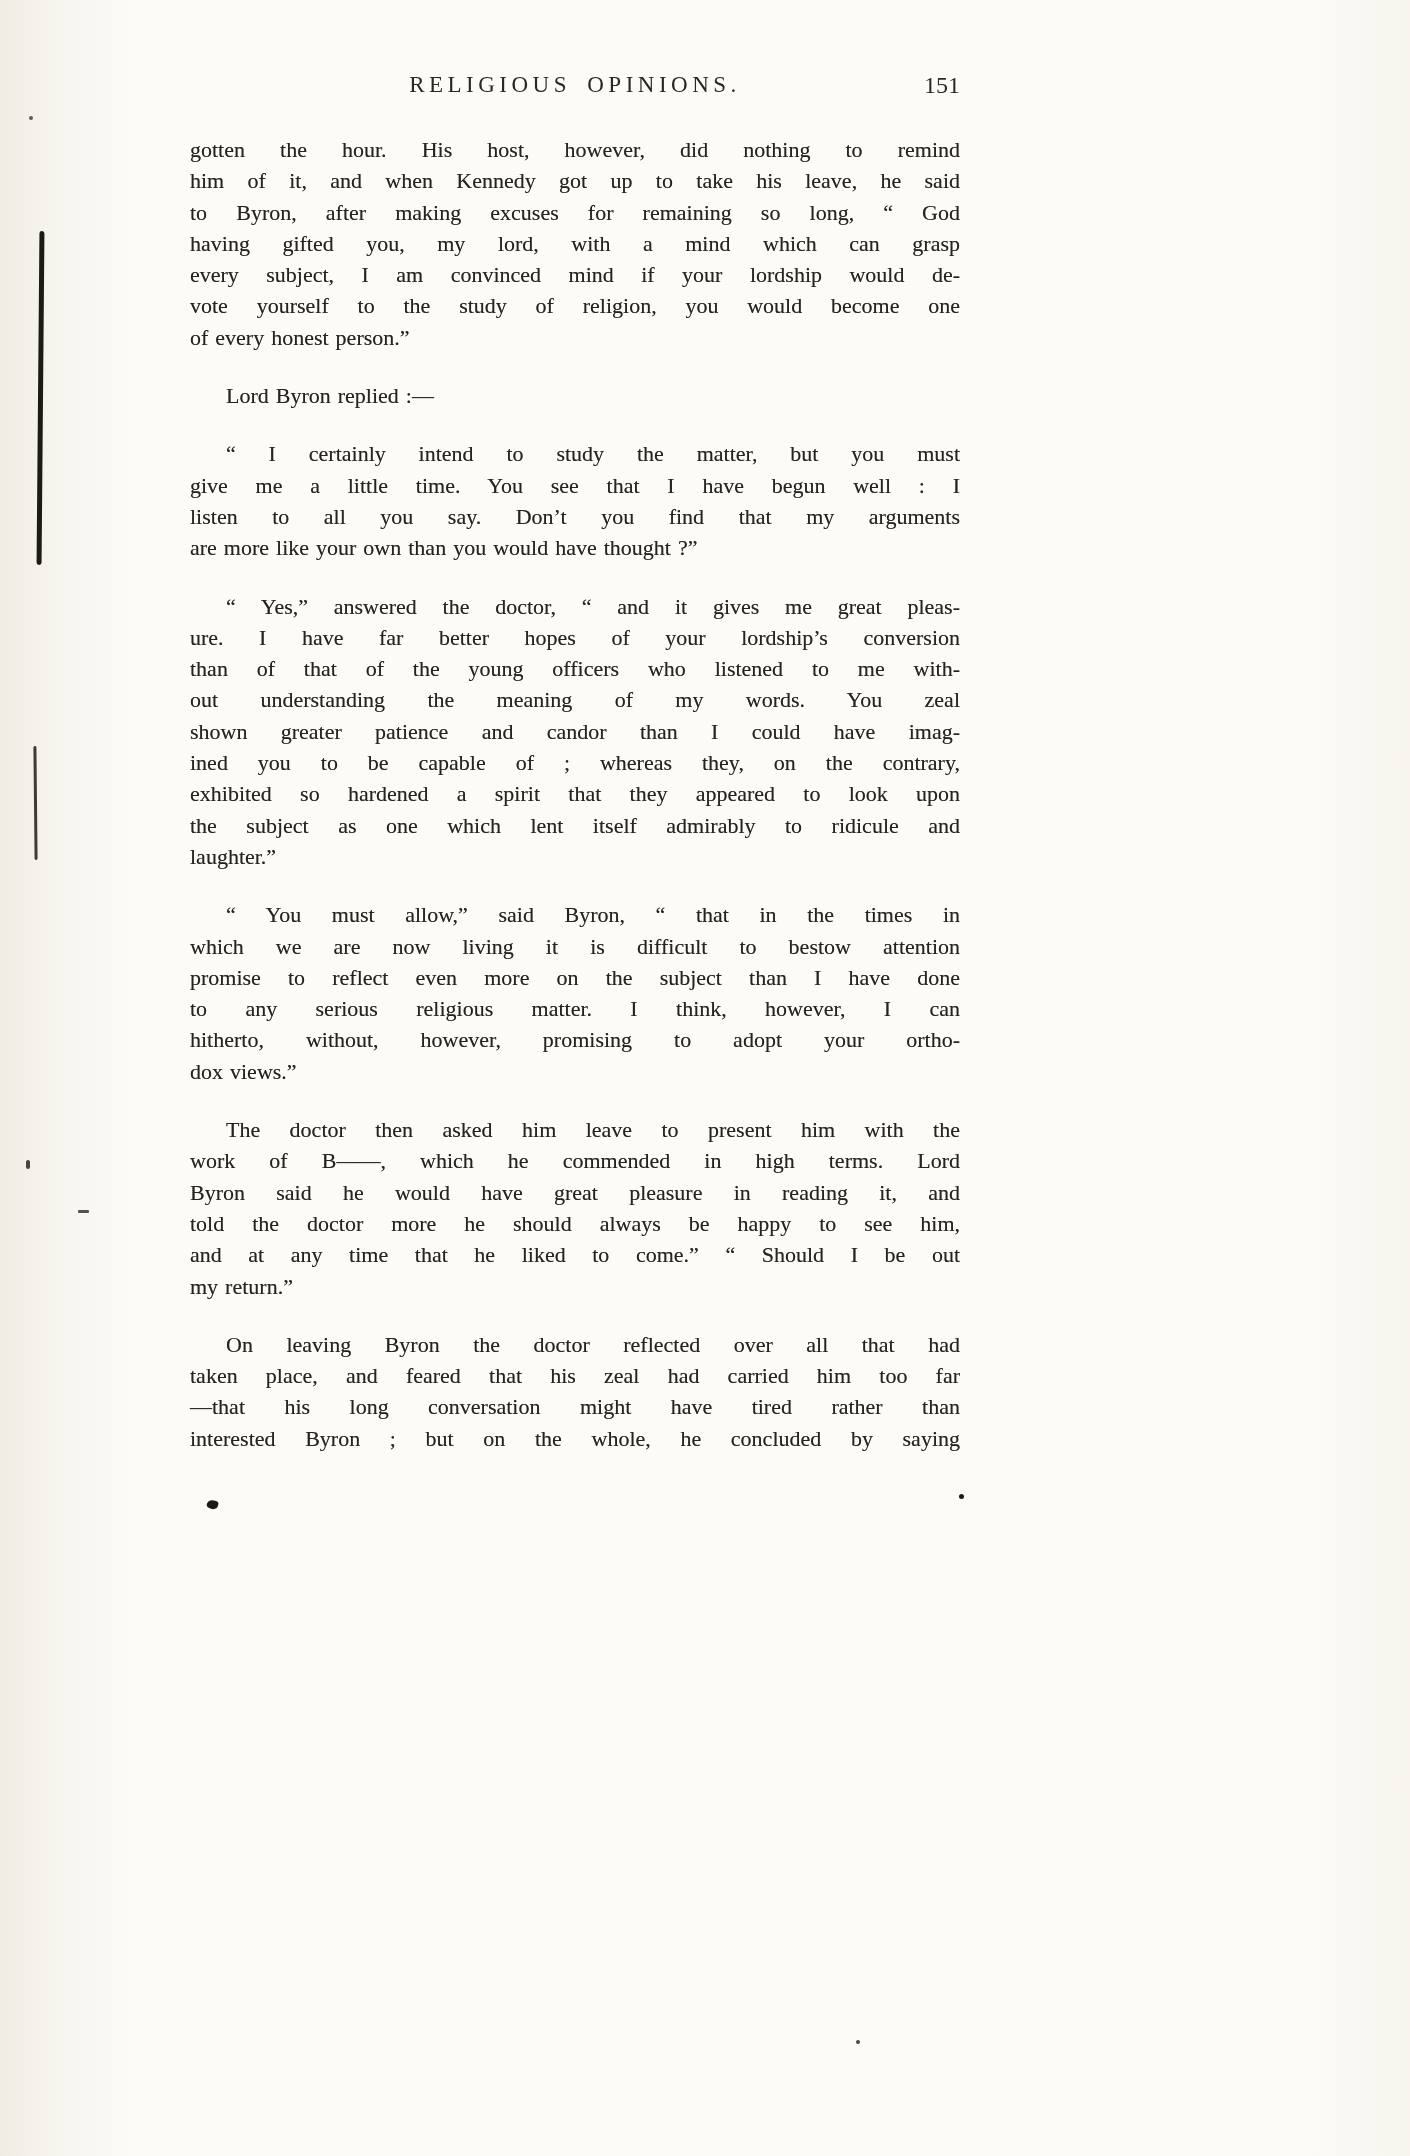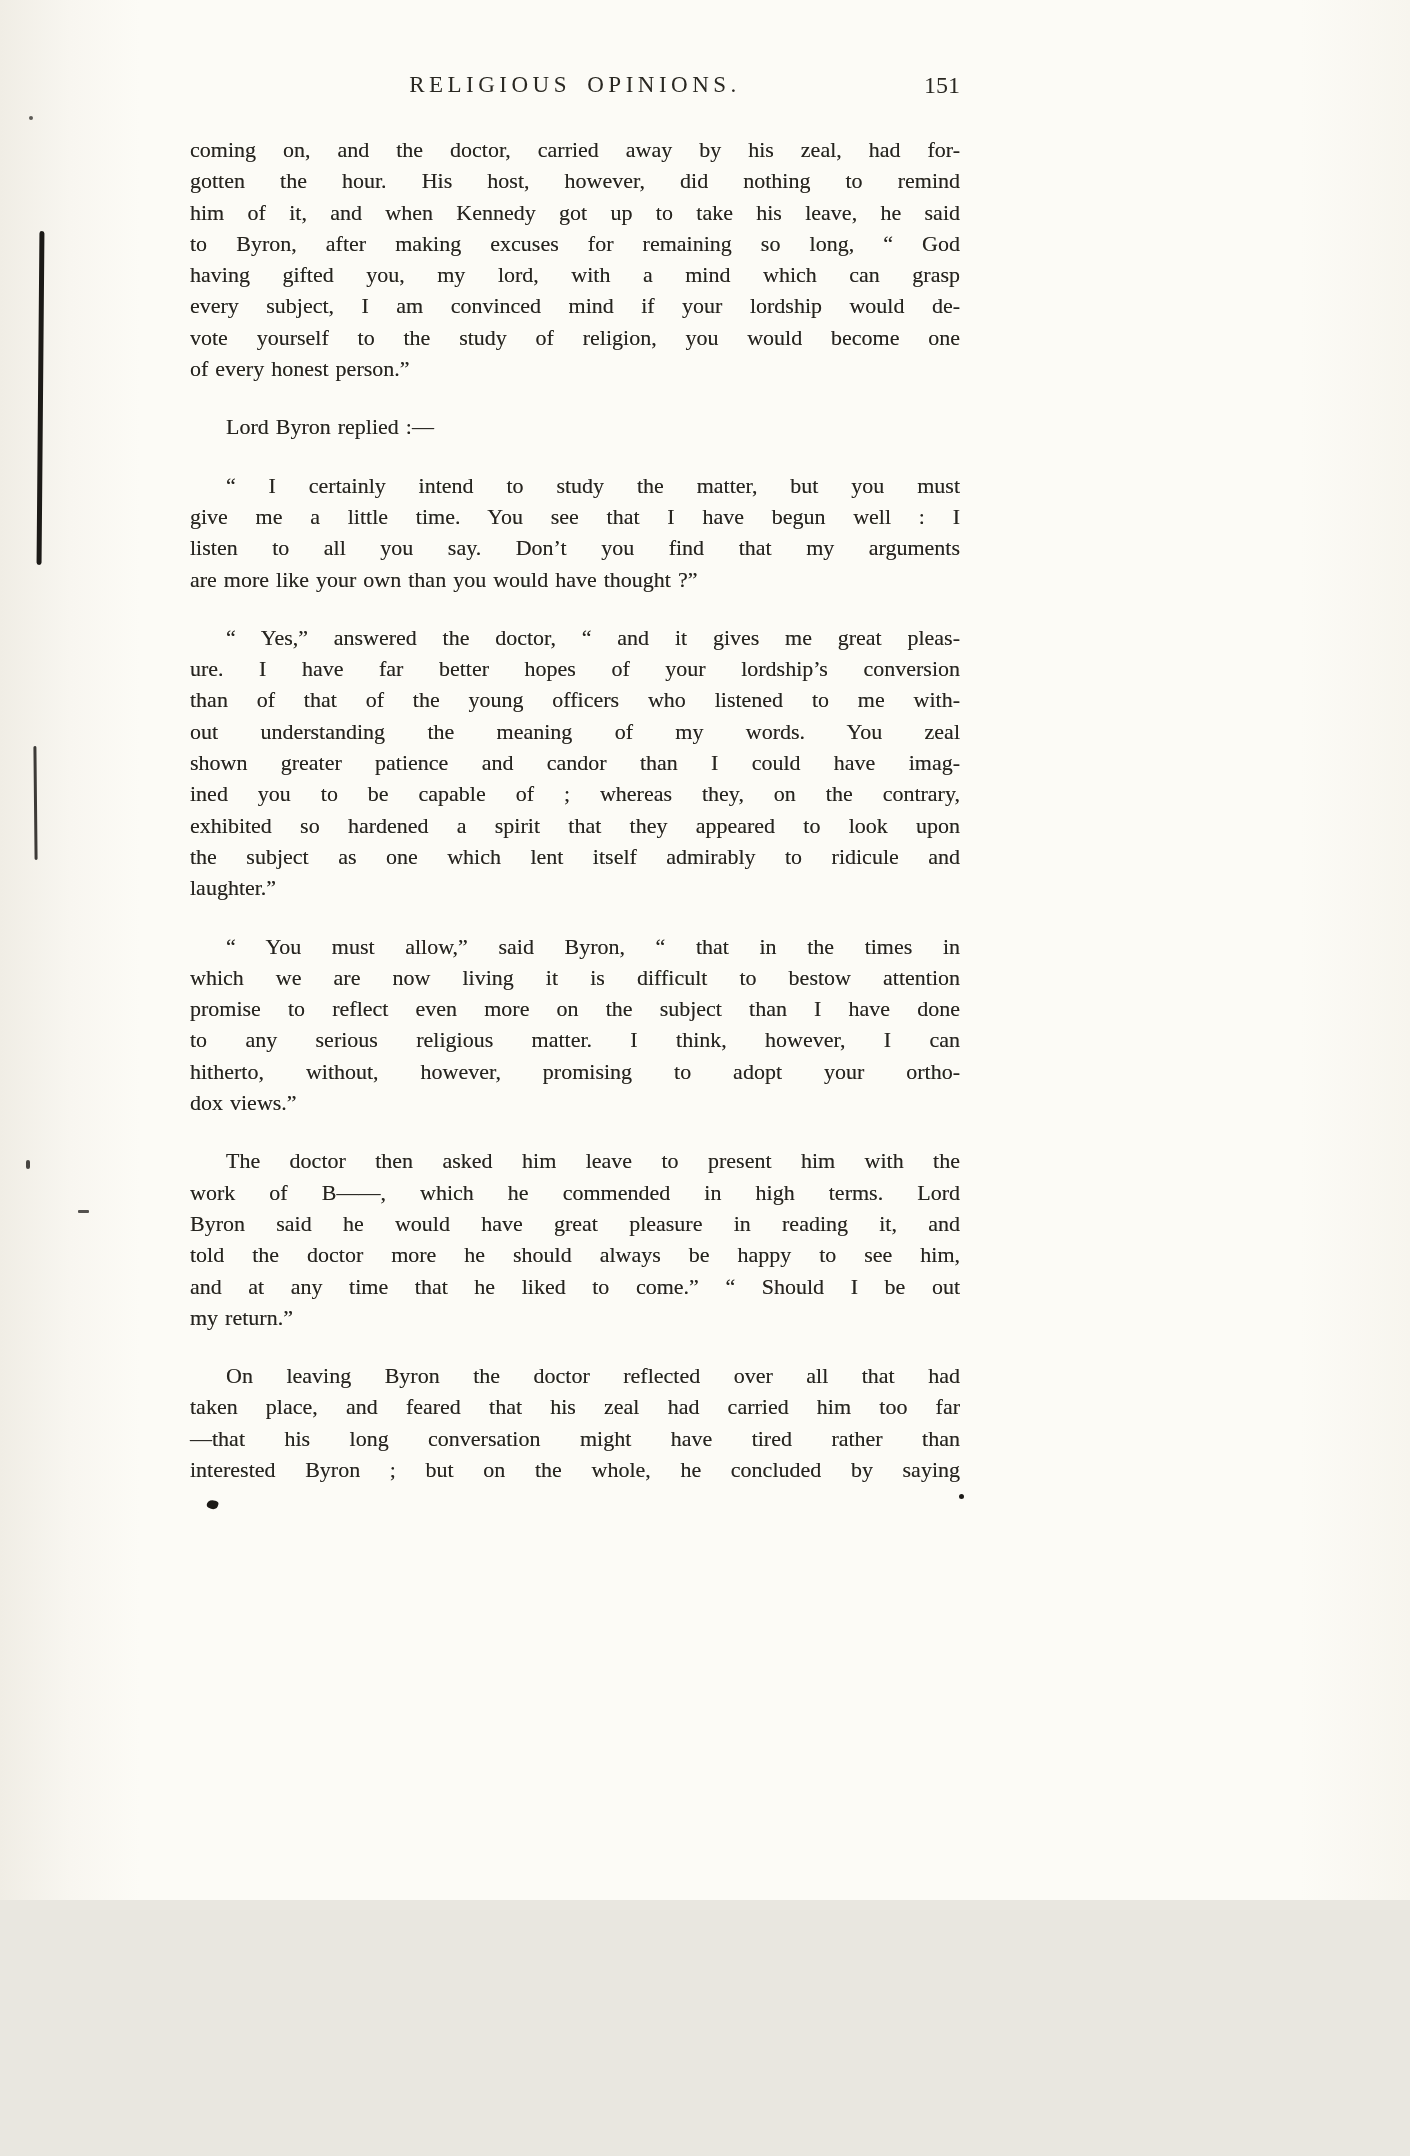--- a/index.html
+++ b/index.html
@@ -3,21 +3,21 @@
 <meta charset="utf-8">
 <style>
   html, body {
     margin: 0;
     padding: 0;
     background: #e9e7e0;
   }
   .page {
     position: relative;
     width: 1410px;
-    height: 1900px;
+    height: 2156px;
     margin: 0 auto;
     background:
       linear-gradient(90deg, #f0ede5 0px, #f8f6f0 70px, #fcfbf6 140px, #fcfbf6 1300px, #f7f5ee 1410px);
     font-family: "Liberation Serif", "DejaVu Serif", serif;
     color: #26241f;
     overflow: hidden;
   }
   .header {
     position: absolute;
     left: 190px;
@@ -93,21 +93,20 @@
   <div class="scan-mark mark-dot-right"></div>
   <div class="scan-mark mark-dot-bottom"></div>
 
   <div class="header">
     <span class="running-title">RELIGIOUS OPINIONS.</span>
     <span class="page-number">151</span>
   </div>
 
   <div class="text-block">
       <div class="para">
-        <div class="line">coming on, and the doctor, carried away by his zeal, had for-</div>
         <div class="line">gotten the hour.  His host, however, did nothing to remind</div>
         <div class="line">him of it, and when Kennedy got up to take his leave, he said</div>
         <div class="line">to Byron, after making excuses for remaining so long, “ God</div>
         <div class="line">having gifted you, my lord, with a mind which can grasp</div>
         <div class="line">every subject, I am convinced mind if your lordship would de-</div>
         <div class="line">vote yourself to the study of religion, you would become one</div>
         <div class="line endline">of every honest person.”</div>
       </div>
       <div class="para">
         <div class="line first endline">Lord Byron replied :—</div>

